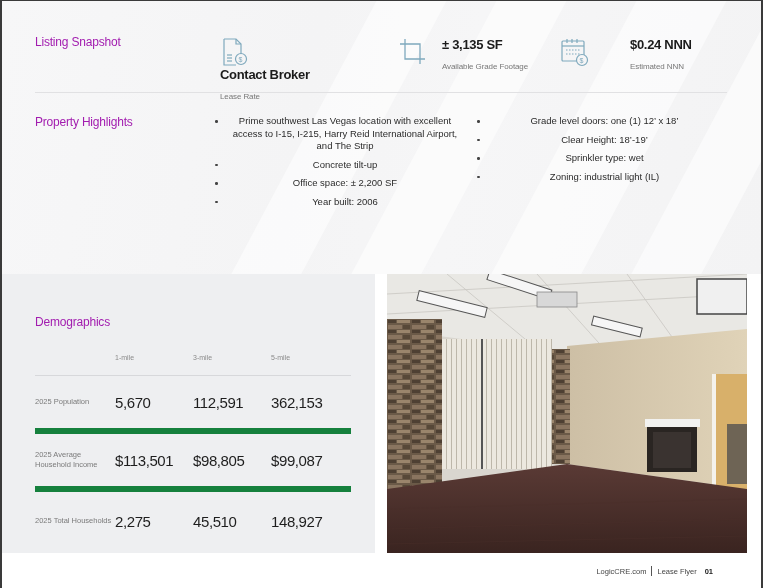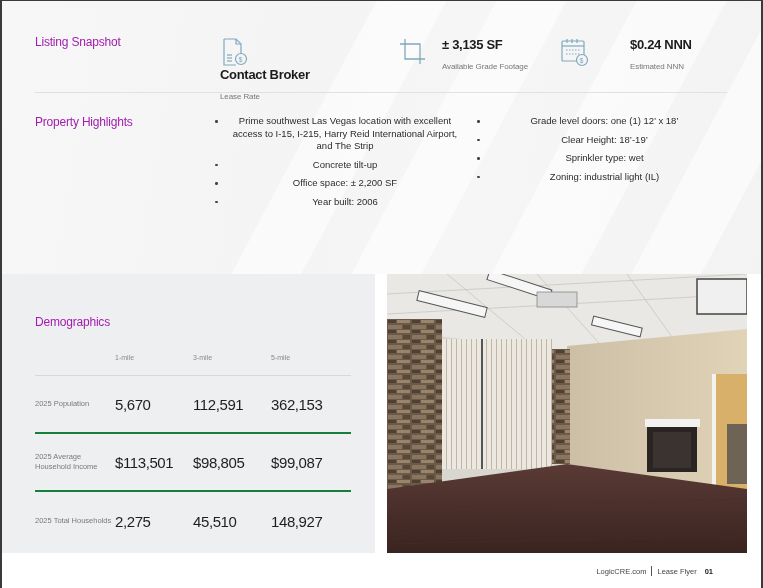--- a/index.html
+++ b/index.html
@@ -40,21 +40,21 @@
       content: ""; position: absolute; left: 1px; top: 5px; width: 2.5px; height: 2.5px;
       border-radius: 50%; background: #444;
     }
     .demo-panel {
       position: absolute; left: 2px; top: 274px; width: 373px; height: 279px;
       background: #eeeff1;
     }
     .demo-table { position: absolute; left: 33px; top: 80px; width: 316px; }
     .demo-head { display: flex; height: 22px; border-bottom: 1px solid #d7d8db; }
     .demo-head span { font-size: 7px; color: #8a8a8a; }
-    .demo-row { display: flex; align-items: center; height: 58px; border-bottom: 2px solid #15803d; }
+    .demo-row { display: flex; align-items: center; height: 58px; border-bottom: 6px solid #15803d; }
     .demo-row:last-child { border-bottom: none; }
     .col-label { width: 80px; font-size: 7.5px; color: #7a7a7a; line-height: 10px; }
     .col-1 { width: 78px; }
     .col-2 { width: 78px; }
     .col-3 { width: 80px; }
     .demo-row .val { font-size: 15px; color: #1e1e1e; letter-spacing: -0.4px; }
     .photo {
       position: absolute; left: 387px; top: 274px; width: 360px; height: 279px; overflow: hidden;
       background: #d9d6cf;
     }

